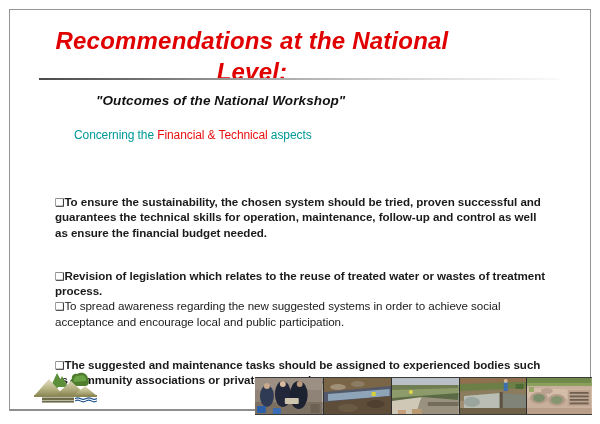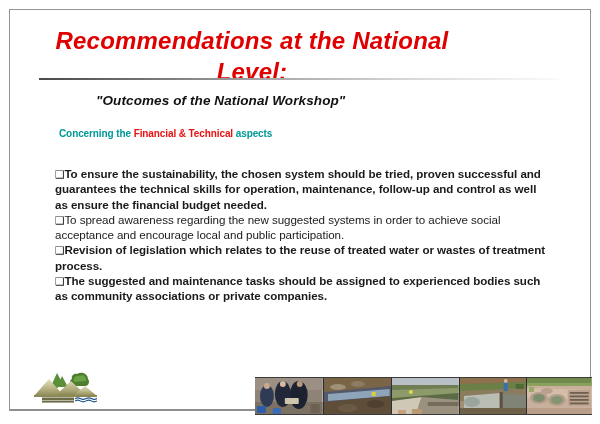--- a/index.html
+++ b/index.html
@@ -65,24 +65,24 @@
     font-size: 13.5px;
     font-weight: bold;
     font-style: italic;
     color: #111111;
     letter-spacing: 0.1px;
   }
 
   
   .section-heading {
     position: absolute;
-    left: 59px;
+    left: 74px;
     top: 128px;
-    font-size: 10px;
-    font-weight: bold;
+    font-size: 12px;
+    font-weight: normal;
     letter-spacing: -0.1px;
     white-space: nowrap;
   }
   .sh-teal { color: #019898; }
   .sh-red  { color: #ea1010; }
 
   
   .body-block {
     position: absolute;
     left: 55px;
@@ -90,21 +90,21 @@
     width: 492px;
     color: #1a1a1a;
   }
   .bullet-para {
     font-size: 11.6px;
     line-height: 15.3px;
     margin: 0 0 0 0;
     text-indent: 0;
     letter-spacing: -0.05px;
   }
-  .bullet-para.strong { font-weight: bold; }
+  .bullet-para.strong { font-weight: bold; margin-top: 28px; }
   .bullet-para.light  { font-weight: normal; }
   .bullet-glyph {
     font-family: "DejaVu Sans", sans-serif;
     font-size: 10.5px;
     line-height: 1;
   }
 
   
   .footer-rule {
     position: absolute;
@@ -158,22 +158,22 @@
 Level:</div>
   </div>
   <div class="title-rule"></div>
 
   <div class="subtitle">"Outcomes of the National Workshop"</div>
 
   <div class="section-heading"><span class="sh-teal">Concerning the </span><span class="sh-red">Financial &amp; Technical</span><span class="sh-teal"> aspects</span></div>
 
   <div class="body-block">
     <p class="bullet-para strong"><span class="bullet-glyph">❑</span><span>To ensure the sustainability, the chosen system should be tried, proven successful and guarantees the technical skills for operation, maintenance, follow-up and control as well as ensure the financial budget needed.</span></p>
+    <p class="bullet-para strong"><span class="bullet-glyph">❑</span><span>Revision of legislation which relates to the reuse of treated water or wastes of treatment process.</span></p>
     <p class="bullet-para light"><span class="bullet-glyph">❑</span><span>To spread awareness regarding the new suggested systems in order to achieve social acceptance and encourage local and public participation.</span></p>
-    <p class="bullet-para strong"><span class="bullet-glyph">❑</span><span>Revision of legislation which relates to the reuse of treated water or wastes of treatment process.</span></p>
     <p class="bullet-para strong"><span class="bullet-glyph">❑</span><span>The suggested and maintenance tasks should be assigned to experienced bodies such as community associations or private companies.</span></p>
   </div>
 
   <div class="footer-rule"></div>
 
   <div class="logo">
     <svg viewBox="0 0 66 38" xmlns="http://www.w3.org/2000/svg">
       <defs>
         <linearGradient id="hillg" x1="0" y1="0" x2="0" y2="1">
           <stop offset="0%" stop-color="#e3e0c4"></stop>

